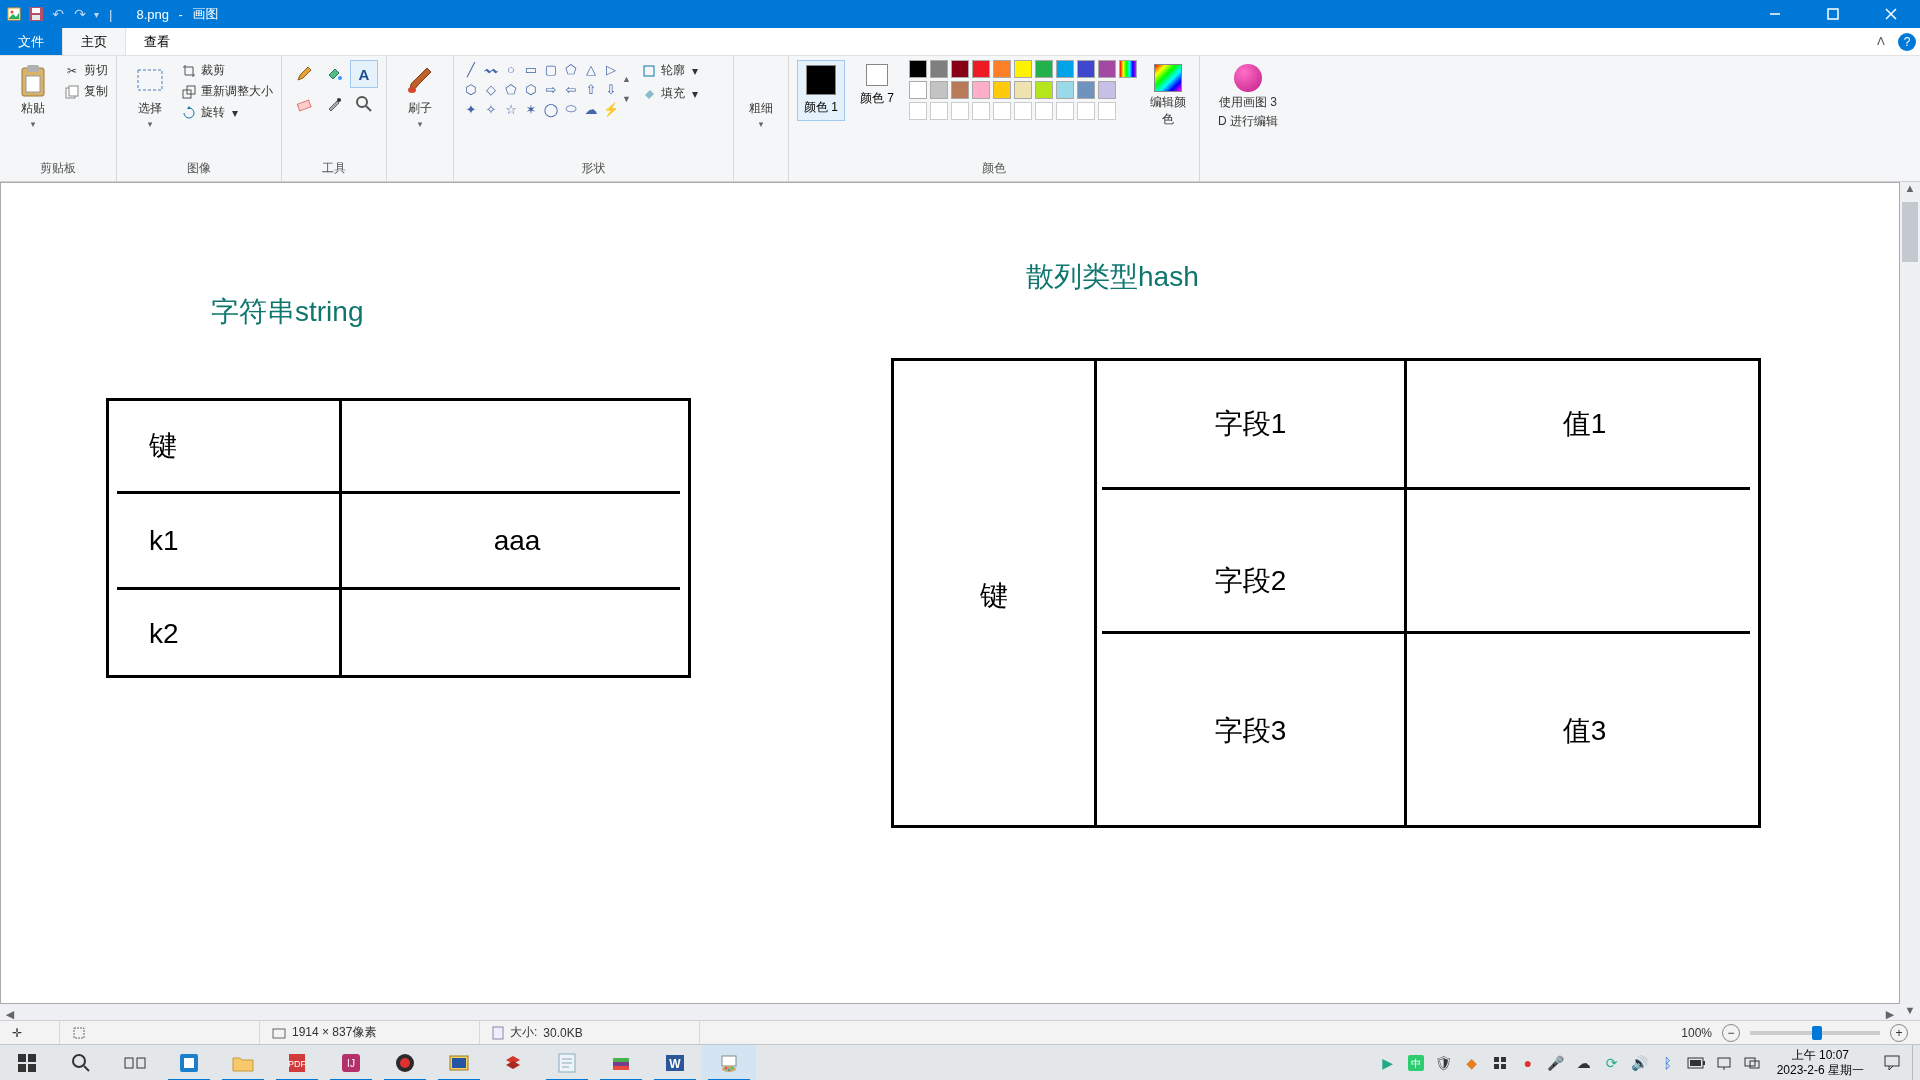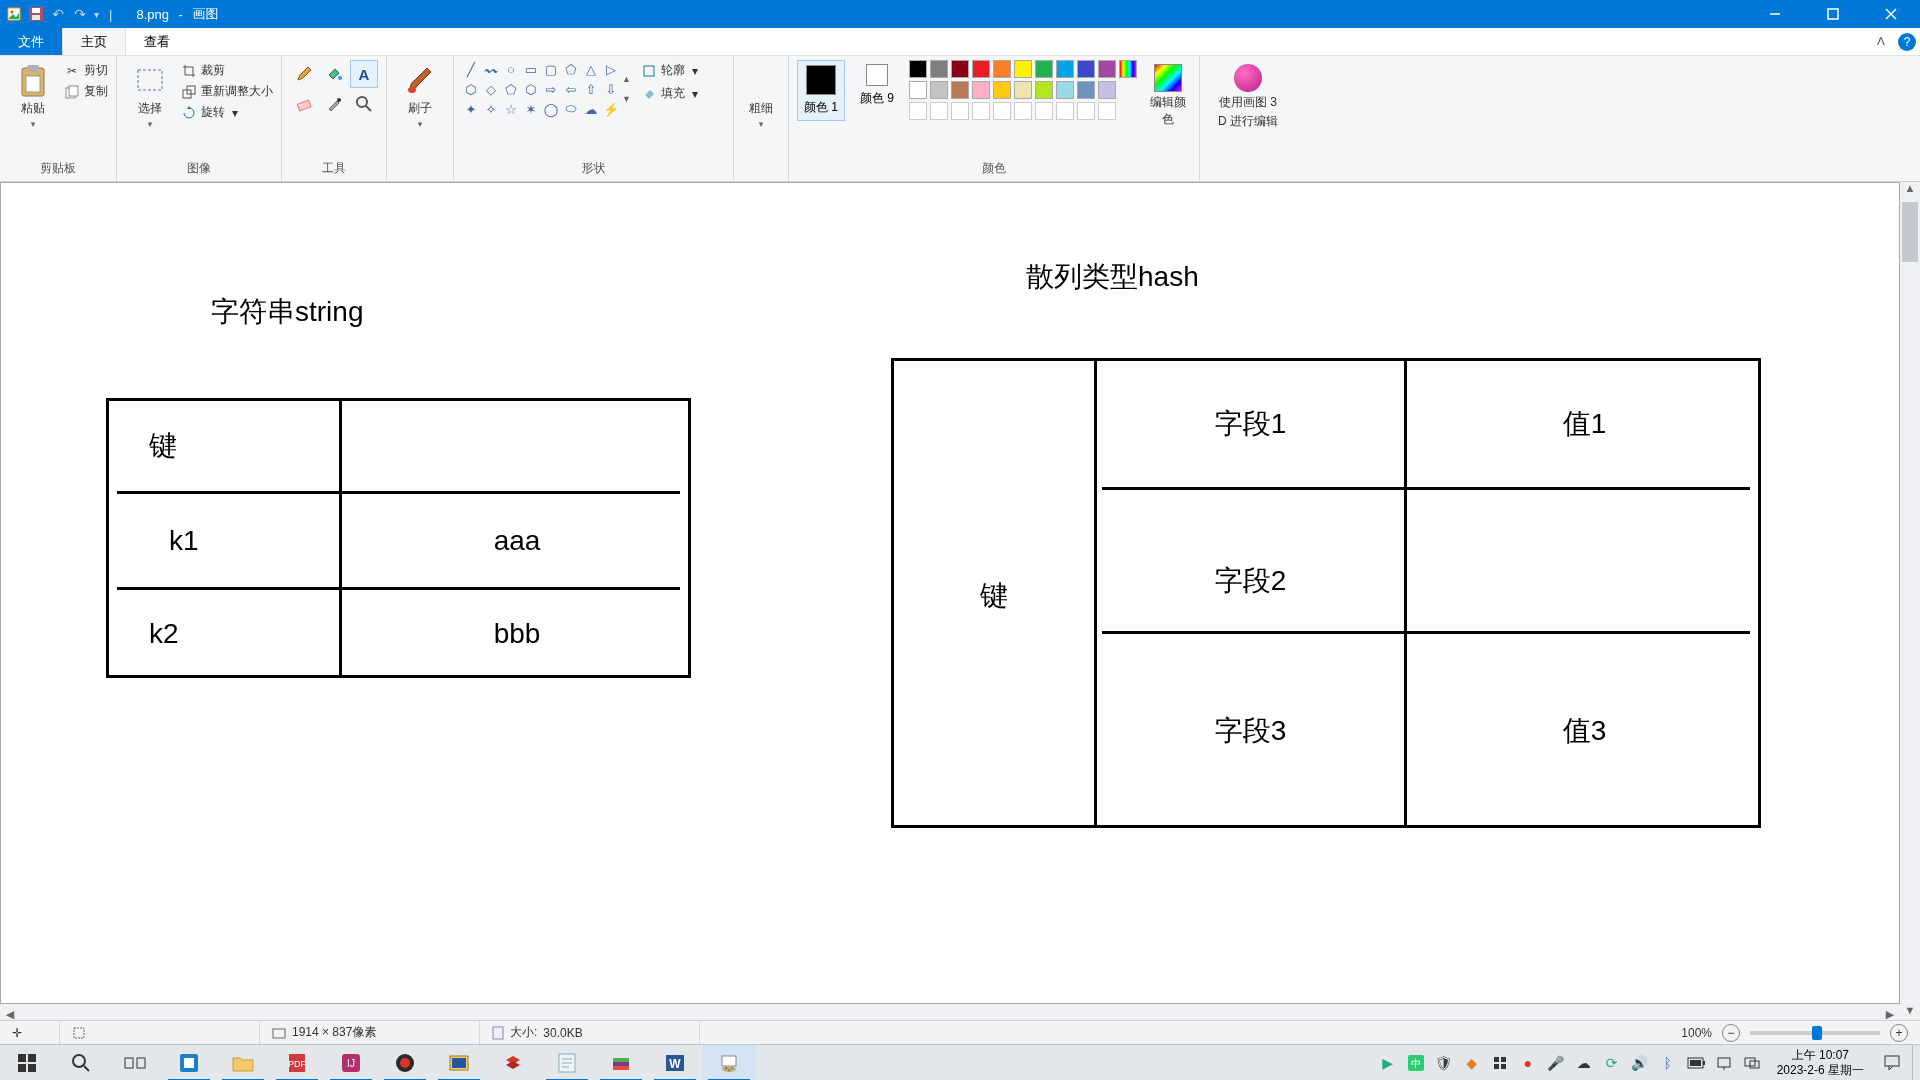--- a/index.html
+++ b/index.html
@@ -70,21 +70,21 @@
 .canvas { position: absolute; left: 0; top: 0; width: 100%; height: calc(100% - 20px); background: #fff; border: 1px solid #aaa; }
 .hscroll { position: absolute; left: 0; right: 0; bottom: 0; height: 20px; background: #eef0f3; display: flex; align-items: center; }
 .hscroll .arr { width: 20px; text-align: center; color: #666; font-size: 11px; }
 .hscroll .track { flex: 1; }
 .vscroll { position: absolute; right: 0; top: 182px; bottom: 56px; width: 20px; background: #eef0f3; display: flex; flex-direction: column; }
 .vscroll .arr { height: 20px; text-align: center; color: #666; font-size: 11px; }
 .vscroll .thumb { width: 16px; margin: 0 2px; background: #c4c9d0; height: 60px; }
 .vscroll .track { flex: 1; }
 
 
-.draw-title { position: absolute; font-size: 28px; color: #000000; }
+.draw-title { position: absolute; font-size: 28px; color: #0f766e; }
 .tbl { position: absolute; border: 3px solid #000; }
 .tbl .cell { border: 0; display: flex; align-items: center; justify-content: center; font-size: 28px; }
 .tbl .hline { position: absolute; left: 8px; right: 8px; height: 3px; background: #000; }
 .tbl .vline { position: absolute; top: 0; bottom: 0; width: 3px; background: #000; }
 
 
 .statusbar { position: absolute; left: 0; right: 0; bottom: 36px; height: 24px; background: #f3f3f3; border-top: 1px solid #d0d0d0; display: flex; align-items: center; font-size: 12px; color: #333; }
 .statusbar .seg { display: flex; align-items: center; gap: 6px; padding: 0 12px; border-right: 1px solid #d8d8d8; height: 100%; }
 .statusbar .spacer { flex: 1; }
 .zoom-slider { width: 130px; height: 4px; background: #ccc; position: relative; }
@@ -368,21 +368,21 @@
   </div>
 
   <div class="group">
     <div class="body" style="gap:8px;align-items:flex-start">
       <div class="color-slot sel">
         <div class="swatch-lg" style="background:#000"></div>
         <span style="text-align:center">颜色 1</span>
       </div>
       <div class="color-slot">
         <div class="swatch-md" style="background:#fff"></div>
-        <span style="text-align:center">颜色 9</span>
+        <span style="text-align:center">颜色 7</span>
       </div>
       <div class="palette">
         <div class="palette-row" id="pal-row-1">
             <div class="sw" style="background: rgb(0, 0, 0);"></div>
             <div class="sw" style="background: rgb(127, 127, 127);"></div>
             <div class="sw" style="background: rgb(136, 0, 21);"></div>
             <div class="sw" style="background: rgb(237, 28, 36);"></div>
             <div class="sw" style="background: rgb(255, 127, 39);"></div>
             <div class="sw" style="background: rgb(255, 242, 0);"></div>
             <div class="sw" style="background: rgb(34, 177, 76);"></div>
@@ -439,24 +439,23 @@
 <div class="canvas-wrap">
   <div class="canvas">
     <div class="draw-title" style="left:210px;top:110px">字符串string</div>
     <div class="draw-title" style="left:1025px;top:75px">散列类型hash</div>
 
     <div class="tbl" style="left:105px;top:215px;width:585px;height:280px">
       <div class="vline" style="left:230px"></div>
       <div class="hline" style="top:90px"></div>
       <div class="hline" style="top:186px"></div>
       <div class="cell" style="position:absolute;left:0;top:0;width:230px;height:90px;justify-content:flex-start;padding-left:40px">键</div>
-      <div class="cell" style="position:absolute;left:0;top:93px;width:230px;height:93px;justify-content:flex-start;padding-left:60px">k1</div>
+      <div class="cell" style="position:absolute;left:0;top:93px;width:230px;height:93px;justify-content:flex-start;padding-left:40px">k1</div>
       <div class="cell" style="position:absolute;left:233px;top:93px;width:350px;height:93px">aaa</div>
       <div class="cell" style="position:absolute;left:0;top:189px;width:230px;height:88px;justify-content:flex-start;padding-left:40px">k2</div>
-      <div class="cell" style="position:absolute;left:233px;top:189px;width:350px;height:88px">bbb</div>
     </div>
 
     <div class="tbl" style="left:890px;top:175px;width:870px;height:470px">
       <div class="vline" style="left:200px"></div>
       <div class="vline" style="left:510px"></div>
       <div style="position:absolute;left:208px;right:8px;top:126px;height:3px;background:#000"></div>
       <div style="position:absolute;left:208px;right:8px;top:270px;height:3px;background:#000"></div>
       <div class="cell" style="position:absolute;left:0;top:0;width:200px;height:470px;justify-content:center">键</div>
       <div class="cell" style="position:absolute;left:203px;top:0;width:307px;height:126px">字段1</div>
       <div class="cell" style="position:absolute;left:513px;top:0;width:355px;height:126px">值1</div>

